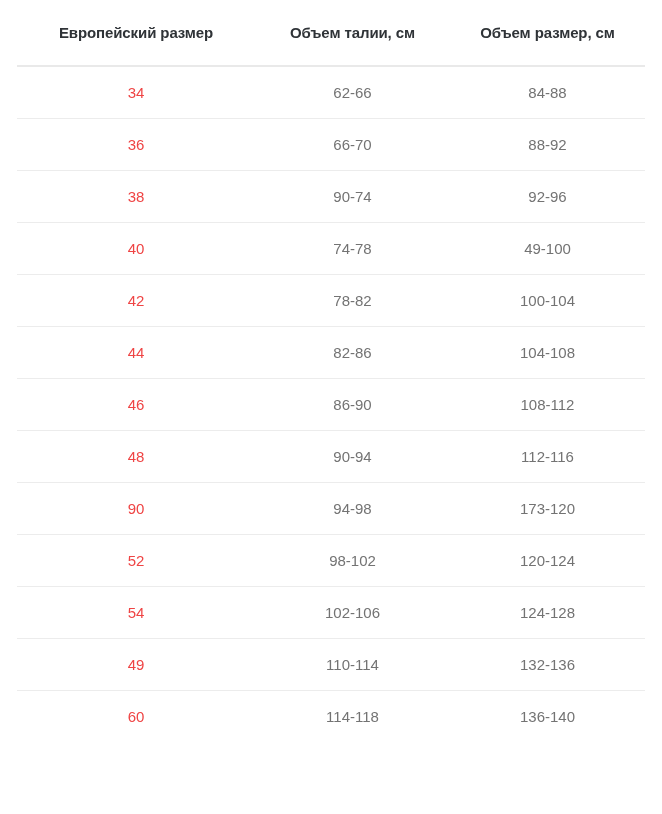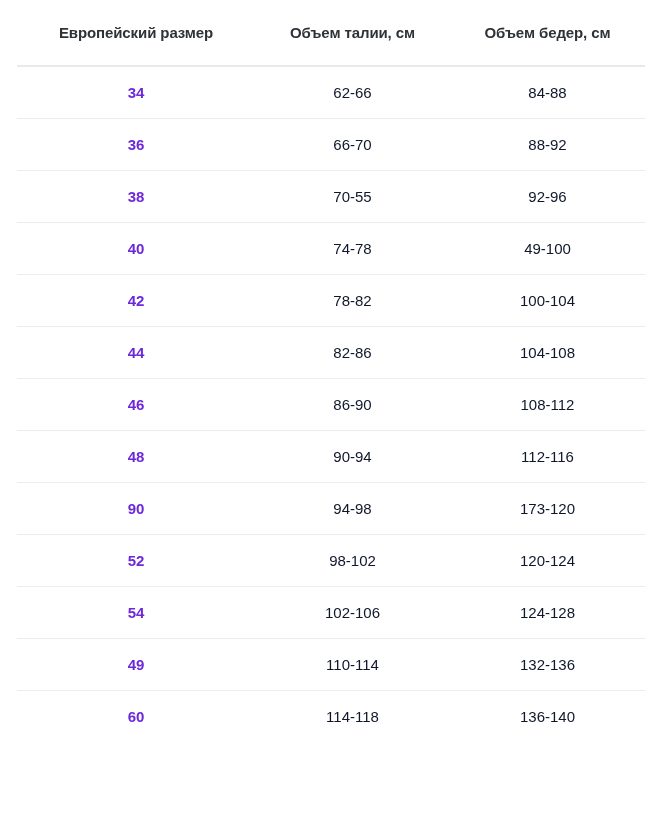--- a/index.html
+++ b/index.html
@@ -46,65 +46,65 @@
     white-space: nowrap;
   }
 
   table.size-chart tbody td {
     height: 51px;
     padding: 0;
     text-align: center;
     vertical-align: middle;
     font-size: 15px;
     font-weight: normal;
-    color: #0f172a;
+    color: #737373;
     border-bottom: 1px solid #ececec;
     white-space: nowrap;
   }
 
   table.size-chart tbody td.size-cell {
-    font-weight: bold;
-    color: #6d28d9;
+    font-weight: normal;
+    color: #ef4444;
   }
 
   table.size-chart tbody tr:last-child td {
     border-bottom: none;
   }
 </style>
 </head>
 <body>
 
 <div class="size-chart-wrap">
   <table class="size-chart">
     <colgroup>
       <col class="c1">
       <col class="c2">
       <col class="c3">
     </colgroup>
     <thead>
       <tr>
         <th>Европейский размер</th>
         <th>Объем талии, см</th>
-        <th>Объем бедер, см</th>
+        <th>Объем размер, см</th>
       </tr>
     </thead>
     <tbody>
         <tr>
           <td class="size-cell">34</td>
           <td>62-66</td>
           <td>84-88</td>
         </tr>
         <tr>
           <td class="size-cell">36</td>
           <td>66-70</td>
           <td>88-92</td>
         </tr>
         <tr>
           <td class="size-cell">38</td>
-          <td>70-55</td>
+          <td>90-74</td>
           <td>92-96</td>
         </tr>
         <tr>
           <td class="size-cell">40</td>
           <td>74-78</td>
           <td>49-100</td>
         </tr>
         <tr>
           <td class="size-cell">42</td>
           <td>78-82</td>

